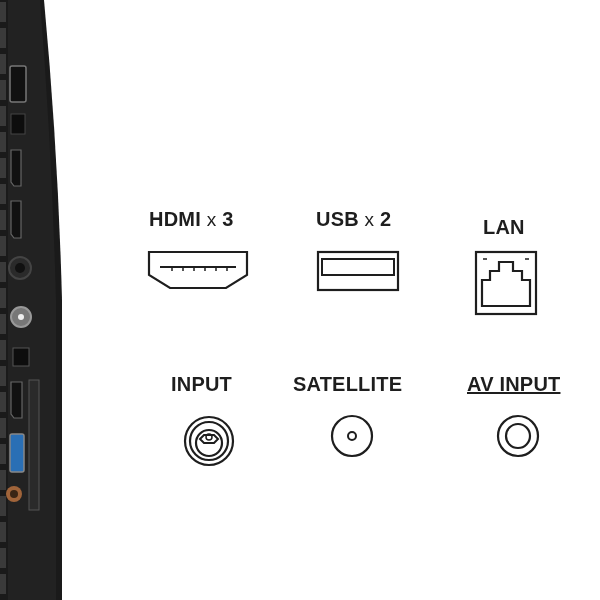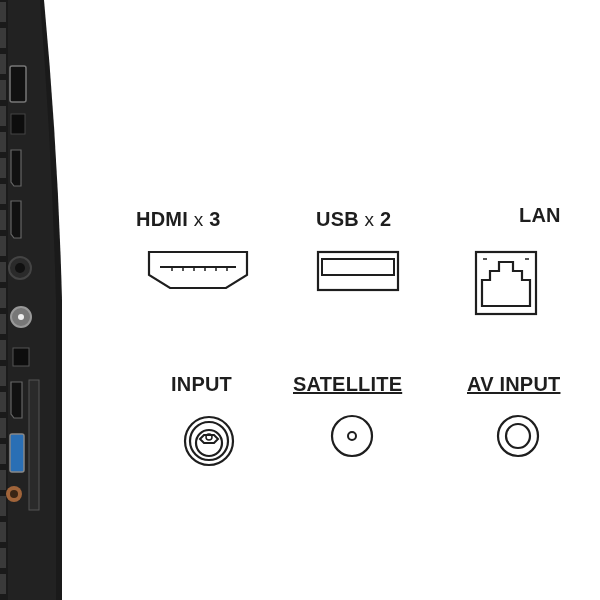--- a/index.html
+++ b/index.html
@@ -53,21 +53,21 @@
   <circle cx="21" cy="317" r="10" fill="#777" stroke="#999" stroke-width="2"></circle>
   <circle cx="21" cy="317" r="3" fill="#eee"></circle>
   <rect x="13" y="348" width="16" height="18" fill="#0d0d0d" stroke="#555" stroke-width="1"></rect>
   <path d="M11,382 L22,382 L22,418 L14,418 L11,414 Z" fill="#111" stroke="#666" stroke-width="1.2"></path>
   <rect x="29" y="380" width="10" height="130" fill="#2a2a2a" stroke="#555" stroke-width="1"></rect>
   <rect x="10" y="434" width="14" height="38" rx="2" fill="#2a6fb5" stroke="#888" stroke-width="1.5"></rect>
   <circle cx="14" cy="494" r="8" fill="#a0643a"></circle>
   <circle cx="14" cy="494" r="4" fill="#3a2515"></circle>
 </svg>
 
-<div class="label" style="left:136px; top:208px;">
+<div class="label" style="left:149px; top:208px;">
   <span>HDMI</span>
   <span class="mult">x</span>
   <span class="count">3</span>
 </div>
 <svg class="icon" style="left:147px; top:250px;" width="102" height="42" viewBox="0 0 102 42">
   <path d="M2,2 L100,2 L100,25 L79,38 L23,38 L2,25 Z" fill="none" stroke="#1e1e1e" stroke-width="2.2"></path>
   <line x1="13" y1="17" x2="89" y2="17" stroke="#1e1e1e" stroke-width="2"></line>
   <g stroke="#1e1e1e" stroke-width="1.5">
     <line x1="25" y1="17" x2="25" y2="21"></line>
       <line x1="36" y1="17" x2="36" y2="21"></line>
@@ -81,42 +81,42 @@
 <div class="label" style="left:316px; top:208px;text-align:right;">
   <span>USB</span>
   <span class="mult">x</span>
   <span class="count">2</span>
 </div>
 <svg class="icon" style="left:316px; top:250px;" width="84" height="42" viewBox="0 0 84 42">
   <rect x="2" y="2" width="80" height="38" fill="none" stroke="#1e1e1e" stroke-width="2.2"></rect>
   <rect x="6" y="9" width="72" height="16" fill="none" stroke="#1e1e1e" stroke-width="2"></rect>
 </svg>
 
-<div class="label" style="left:483px; top:204px;margin-left:36px;">
+<div class="label" style="left:483px; top:216px;">
   <span>LAN</span>
 </div>
 <svg class="icon" style="left:474px; top:250px;" width="64" height="66" viewBox="0 0 64 66">
   <rect x="2" y="2" width="60" height="62" fill="none" stroke="#1e1e1e" stroke-width="2.2"></rect>
   <line x1="9" y1="9" x2="13" y2="9" stroke="#1e1e1e" stroke-width="1.5"></line>
   <line x1="51" y1="9" x2="55" y2="9" stroke="#1e1e1e" stroke-width="1.5"></line>
   <path d="M8,56 L8,30 L16,30 L16,21 L25,21 L25,12 L39,12 L39,21 L48,21 L48,30 L56,30 L56,56 Z" fill="none" stroke="#1e1e1e" stroke-width="2.2"></path>
 </svg>
 
 <div class="label" style="left:171px; top:373px;">
   <span>INPUT</span>
 </div>
 <svg class="icon" style="left:183px; top:415px;" width="52" height="52" viewBox="0 0 52 52">
   <circle cx="26" cy="26" r="24" fill="none" stroke="#1e1e1e" stroke-width="2.2"></circle>
   <circle cx="26" cy="26" r="19" fill="none" stroke="#1e1e1e" stroke-width="2.2"></circle>
   <circle cx="26" cy="28" r="13" fill="none" stroke="#1e1e1e" stroke-width="2.2"></circle>
   <path d="M17,24 L21,20 L31,20 L35,24 L31,28 L21,28 Z" fill="none" stroke="#1e1e1e" stroke-width="2"></path>
   <circle cx="26" cy="22" r="3" fill="none" stroke="#1e1e1e" stroke-width="1.5"></circle>
 </svg>
 
-<div class="label" style="left:293px; top:373px;text-decoration:underline;">
+<div class="label" style="left:293px; top:373px;">
   <span>SATELLITE</span>
 </div>
 <svg class="icon" style="left:329px; top:413px;" width="46" height="46" viewBox="0 0 46 46">
   <circle cx="23" cy="23" r="20" fill="none" stroke="#1e1e1e" stroke-width="2.2"></circle>
   <circle cx="23" cy="23" r="4" fill="none" stroke="#1e1e1e" stroke-width="2"></circle>
 </svg>
 
 <div class="label" style="left:467px; top:373px;text-decoration:underline;">
   <span>AV INPUT</span>
 </div>

